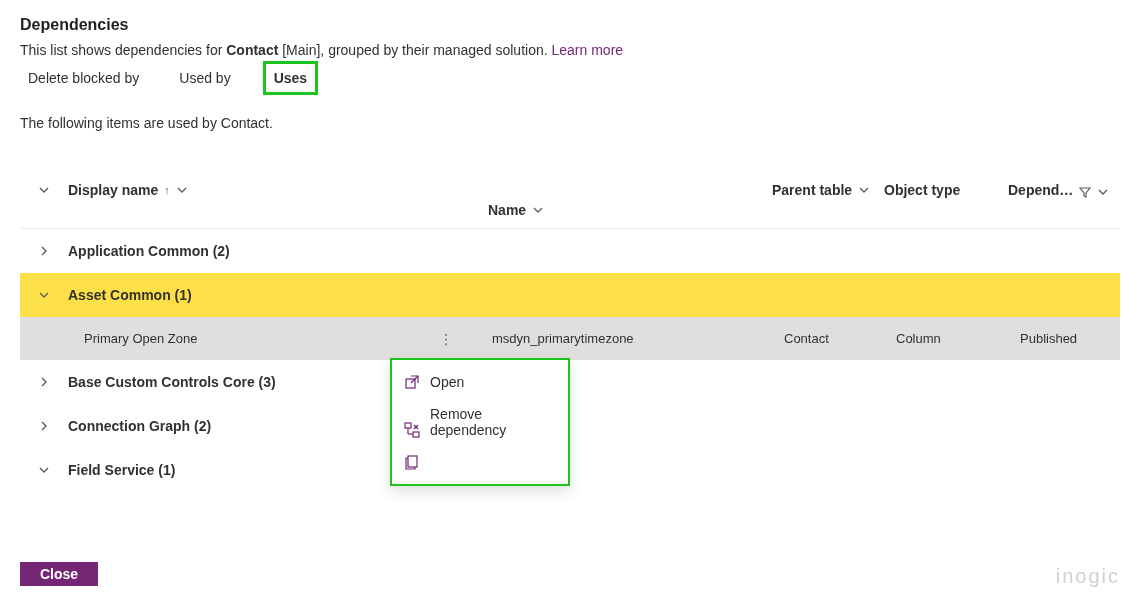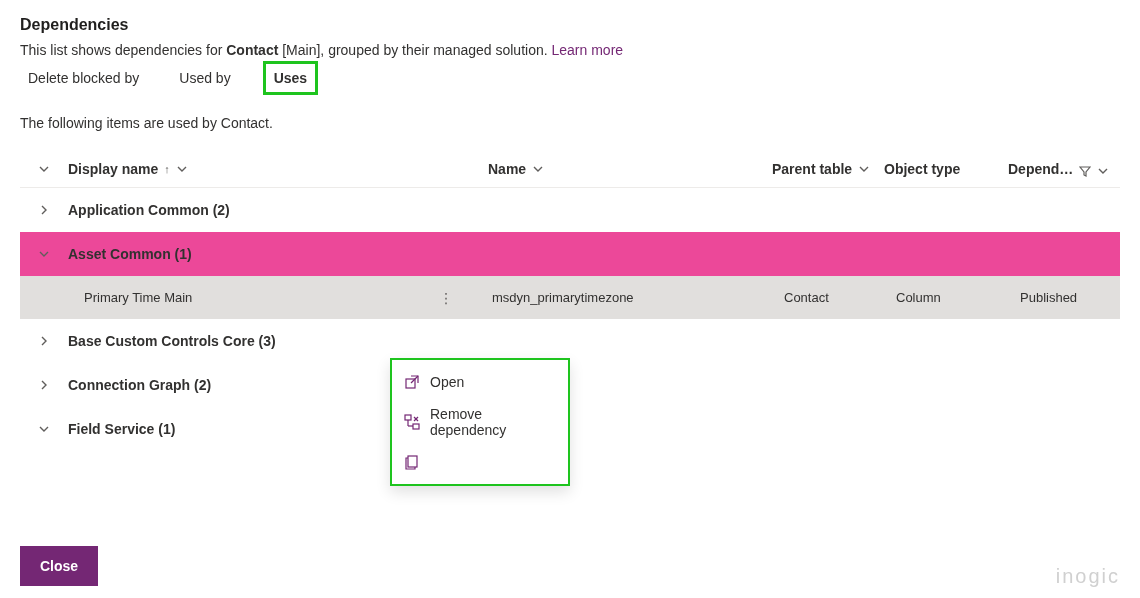--- a/index.html
+++ b/index.html
@@ -69,20 +69,21 @@
       display: flex;
       align-items: center;
       gap: 6px;
     }
     .col-name {
       width: 308px;
       display: flex;
       align-items: center;
       gap: 6px;
       padding-left: 24px;
+      margin-top: 41px;
     }
     .col-parent {
       width: 112px;
       display: flex;
       align-items: center;
       gap: 6px;
     }
     .col-object {
       width: 124px;
       display: flex;
@@ -117,21 +118,21 @@
       stroke-width: 1.2;
       fill: none;
     }
     .group-row {
       display: flex;
       align-items: center;
       padding: 14px 0;
       cursor: pointer;
     }
     .group-row.expanded {
-      background: #ec4899;
+      background: #fde047;
     }
     .group-label {
       font-weight: 600;
       color: #323130;
     }
     .item-row {
       display: flex;
       align-items: center;
       padding: 14px 0;
       background: #e1dfdd;
@@ -172,21 +173,21 @@
       top: 358px;
       width: 180px;
       background: #fff;
       border: 2px solid #1ec41e;
       box-shadow: 0 6px 14px rgba(0,0,0,0.12);
       padding: 6px 0;
       z-index: 10;
     }
     .menu-item {
       display: flex;
-      align-items: center;
+      align-items: flex-end;
       gap: 10px;
       padding: 8px 12px;
       cursor: pointer;
       color: #323130;
     }
     .menu-icon {
       width: 16px;
       height: 16px;
       display: flex;
       align-items: center;
@@ -197,21 +198,21 @@
       fill: none;
       stroke-width: 1.2;
     }
     .close-btn {
       position: absolute;
       bottom: 12px;
       left: 20px;
       background: #742774;
       color: #fff;
       border: none;
-      padding: 12px 20px;
+      padding: 4px 20px;
       font-size: 14px;
       font-weight: 600;
       cursor: pointer;
     }
     .watermark {
       position: absolute;
       right: 20px;
       bottom: 10px;
       font-family: sans-serif;
       font-size: 20px;
@@ -295,21 +296,21 @@
   <div class="col-chevron">
     <svg class="chev" viewBox="0 0 12 12">
         <polyline points="2,4 6,8 10,4"></polyline>
       </svg>
   </div>
   <div class="group-label">Asset Common (1)</div>
 </div>
 
 <div class="item-row">
   <div class="col-chevron"></div>
-  <div class="col-display item-display">Primary Time Main</div>
+  <div class="col-display item-display">Primary Open Zone</div>
   <div class="col-ellipsis">
     <div class="kebab">⋮</div>
   </div>
   <div class="item-name">msdyn_primarytimezone</div>
   <div class="item-parent">Contact</div>
   <div class="item-object">Column</div>
   <div class="item-depend">Published</div>
 </div>
 
 <div class="group-row">

